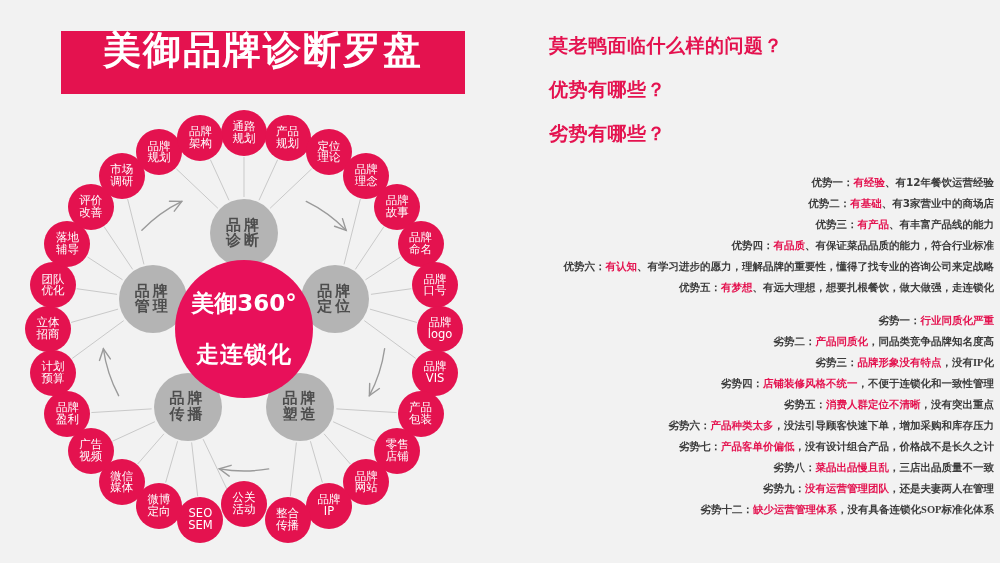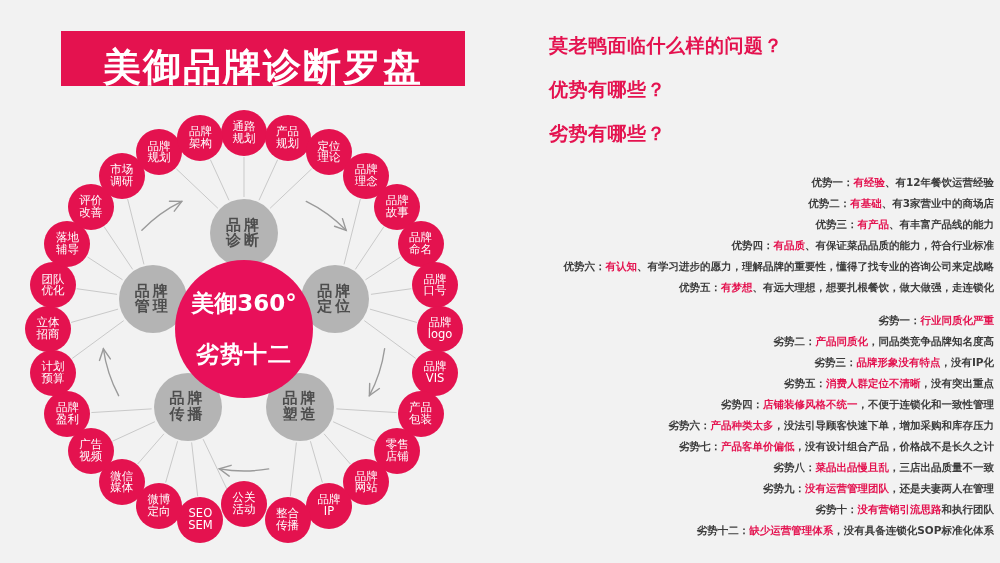--- a/index.html
+++ b/index.html
@@ -7,22 +7,22 @@
   body {
     background:#f2f2f2;
     font-family:"DejaVu Sans","Liberation Sans",sans-serif;
     overflow:hidden;
     position:relative;
   }
   #stage { position:absolute; left:0; top:0; width:1000px; height:563px; }
 
   
   .title-bar{
-    position:absolute; left:61px; top:31px; width:404px; height:55px;
-    background:#e4124f; display:flex; align-items:flex-end; justify-content:center;
+    position:absolute; left:61px; top:31px; width:404px; height:63px;
+    background:#e4124f; display:flex; align-items:flex-start; justify-content:center;
   }
   .title-bar span{
     color:#ffffff; font-size:38px; font-weight:bold; letter-spacing:2px;
     line-height:1; white-space:nowrap;
   }
 
   
   .compass{ position:absolute; left:10px; top:95px; width:470px; height:468px; }
   .compass svg{ position:absolute; left:0; top:0; }
 
@@ -43,21 +43,21 @@
 
   
   .right{ position:absolute; left:549px; top:0; width:445px; height:563px; }
   .q{ color:#e4124f; font-weight:bold; font-size:19px; letter-spacing:0.5px; }
   .q1{ position:absolute; left:0; top:33px; }
   .q2{ position:absolute; left:0; top:77px; }
   .q3{ position:absolute; left:0; top:121px; }
 
   .list{ position:absolute; left:0; width:445px; }
   .list.adv{ top:172px; }
-  .list.dis{ top:310px; }
+  .list.dis{ top:310px;font-family:Liberation Serif, serif; }
   .row{ font-size:10.5px; line-height:21px; color:#3c3c3c; font-weight:bold; white-space:nowrap;text-align:right; }
   .row .lbl{ color:#3c3c3c; }
   .row .hl{ color:#e4124f; }
   .row .rest{ color:#3c3c3c; }
 </style>
 </head>
 <body>
 
 <div id="stage">
 
@@ -170,44 +170,43 @@
         <div class="node gray n-gray" style="left: 200px; top: 104px;">品牌
 诊断</div>
         <div class="node gray n-gray" style="left: 291.301px; top: 170.334px;">品牌
 定位</div>
         <div class="node gray n-gray" style="left: 256.427px; top: 277.666px;">品牌
 塑造</div>
         <div class="node gray n-gray" style="left: 143.573px; top: 277.666px;">品牌
 传播</div>
         <div class="node gray n-gray" style="left: 108.699px; top: 170.334px;">品牌
 管理</div>
-        <div class="node center n-center" style="left: 165px; top: 165px; gap: 24px;"><div class="l1">美御360°</div><div class="l2">劣势十二</div></div>
+        <div class="node center n-center" style="left: 165px; top: 165px; gap: 24px;"><div class="l1">美御360°</div><div class="l2">走连锁化</div></div>
       </div>
   </div>
 
   <div class="right">
     <div class="q q1">莫老鸭面临什么样的问题？</div>
     <div class="q q2">优势有哪些？</div>
     <div class="q q3">劣势有哪些？</div>
 
     <div class="list adv" id="adv-list">
         <div class="row"><span class="lbl">优势一：</span><span class="hl">有经验</span><span class="rest">、有12年餐饮运营经验</span></div>
         <div class="row"><span class="lbl">优势二：</span><span class="hl">有基础</span><span class="rest">、有3家营业中的商场店</span></div>
         <div class="row"><span class="lbl">优势三：</span><span class="hl">有产品</span><span class="rest">、有丰富产品线的能力</span></div>
         <div class="row"><span class="lbl">优势四：</span><span class="hl">有品质</span><span class="rest">、有保证菜品品质的能力，符合行业标准</span></div>
         <div class="row"><span class="lbl">优势六：</span><span class="hl">有认知</span><span class="rest">、有学习进步的愿力，理解品牌的重要性，懂得了找专业的咨询公司来定战略</span></div>
         <div class="row"><span class="lbl">优势五：</span><span class="hl">有梦想</span><span class="rest">、有远大理想，想要扎根餐饮，做大做强，走连锁化</span></div>
       </div>
     <div class="list dis" id="dis-list">
         <div class="row"><span class="lbl">劣势一：</span><span class="hl">行业同质化严重</span><span class="rest"></span></div>
         <div class="row"><span class="lbl">劣势二：</span><span class="hl">产品同质化</span><span class="rest">，同品类竞争品牌知名度高</span></div>
         <div class="row"><span class="lbl">劣势三：</span><span class="hl">品牌形象没有特点</span><span class="rest">，没有IP化</span></div>
+        <div class="row"><span class="lbl">劣势四：</span><span class="hl">店铺装修风格不统一</span><span class="rest">，不便于连锁化和一致性管理</span></div>
         <div class="row"><span class="lbl">劣势五：</span><span class="hl">消费人群定位不清晰</span><span class="rest">，没有突出重点</span></div>
-        <div class="row"><span class="lbl">劣势四：</span><span class="hl">店铺装修风格不统一</span><span class="rest">，不便于连锁化和一致性管理</span></div>
         <div class="row"><span class="lbl">劣势六：</span><span class="hl">产品种类太多</span><span class="rest">，没法引导顾客快速下单，增加采购和库存压力</span></div>
         <div class="row"><span class="lbl">劣势七：</span><span class="hl">产品客单价偏低</span><span class="rest">，没有设计组合产品，价格战不是长久之计</span></div>
         <div class="row"><span class="lbl">劣势八：</span><span class="hl">菜品出品慢且乱</span><span class="rest">，三店出品质量不一致</span></div>
         <div class="row"><span class="lbl">劣势九：</span><span class="hl">没有运营管理团队</span><span class="rest">，还是夫妻两人在管理</span></div>
-        <div class="row"><span class="lbl">劣势十：</span><span class="hl">没有营销引流思路</span><span class="rest">和执行团队</span></div>
         <div class="row"><span class="lbl">劣势十二：</span><span class="hl">缺少运营管理体系</span><span class="rest">，没有具备连锁化SOP标准化体系</span></div>
       </div>
   </div>
 </div>
 
 </body></html>

